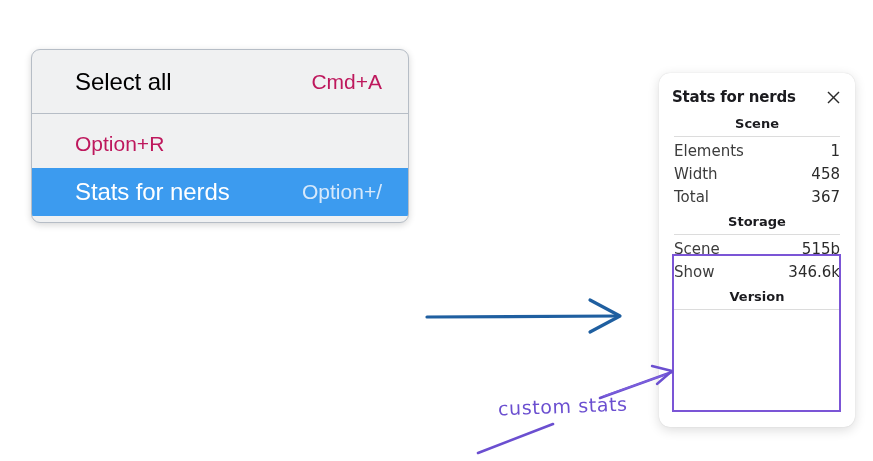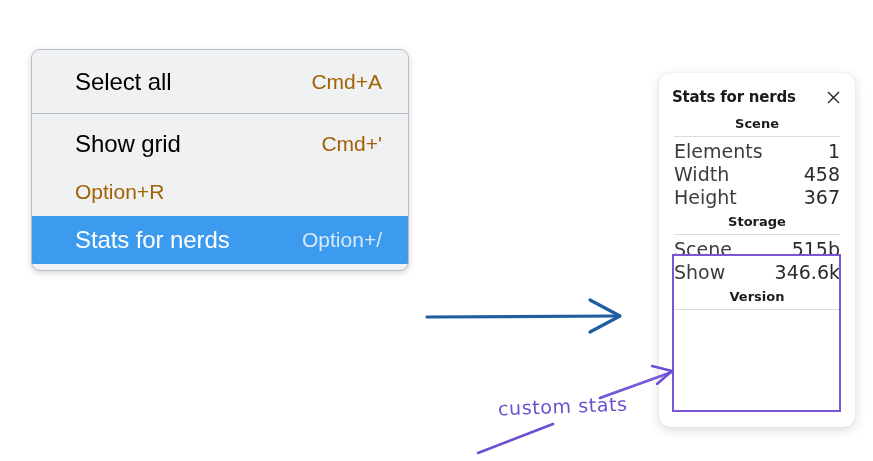--- a/index.html
+++ b/index.html
@@ -47,21 +47,21 @@
     gap: 24px;
   }
   .menu-item .mi-label {
     font-size: 24px;
     color: #000000;
     letter-spacing: -0.1px;
     white-space: nowrap;
   }
   .menu-item .mi-shortcut {
     font-size: 21px;
-    color: #a16207;
+    color: #be185d;
     white-space: nowrap;
   }
   .menu-item.selected { background: #3c9bef; }
   .menu-item.selected .mi-label { color: #ffffff; }
   .menu-item.selected .mi-shortcut { color: #d7e9fb; }
 
   
   #stats-panel {
     position: absolute;
     left: 659px;
@@ -105,22 +105,22 @@
     padding: 6px 0 5px 0;
   }
   .sp-rule {
     height: 1px;
     background: #dcdcdc;
     margin: 0 2px 2px 2px;
   }
   .sp-row {
     display: flex;
     justify-content: space-between;
-    align-items: flex-end;
-    font-size: 19px;
+    align-items: center;
+    font-size: 15px;
     color: #3c3c3c;
     height: 23px;
     padding: 0 2px;
     box-sizing: border-box;
   }
   .sp-row .sp-val { color: #2b2b2b; }
   .sp-fullrow {
     font-size: 13.5px;
     color: #3c3c3c;
     height: 24px;
@@ -171,24 +171,20 @@
     <div class="menu-item">
       <span class="mi-label">Select all</span>
       <span class="mi-shortcut">Cmd+A</span>
     </div>
   </div>
 
   <div class="menu-divider"></div>
 
   <div class="menu-group">
     <div class="menu-item">
-      <span class="mi-label">Show grid</span>
-      <span class="mi-shortcut">Cmd+'</span>
-    </div>
-    <div class="menu-item">
       <span class="mi-shortcut">Option+R</span>
     </div>
     <div class="menu-item selected">
       <span class="mi-label">Stats for nerds</span>
       <span class="mi-shortcut">Option+/</span>
     </div>
   </div>
 </div>
 
 <div id="stats-panel">
@@ -210,21 +206,21 @@
       <div class="sp-rule"></div>
       <div class="sp-row">
         <span class="sp-key">Elements</span>
         <span class="sp-val">1</span>
       </div>
       <div class="sp-row">
         <span class="sp-key">Width</span>
         <span class="sp-val">458</span>
       </div>
       <div class="sp-row">
-        <span class="sp-key">Height</span>
+        <span class="sp-key">Total</span>
         <span class="sp-val">367</span>
       </div>
     </div>
 
     <div>
       <div class="sp-section-title">Storage</div>
       <div class="sp-rule"></div>
       <div class="sp-row">
         <span class="sp-key">Scene</span>
         <span class="sp-val">515b</span>

